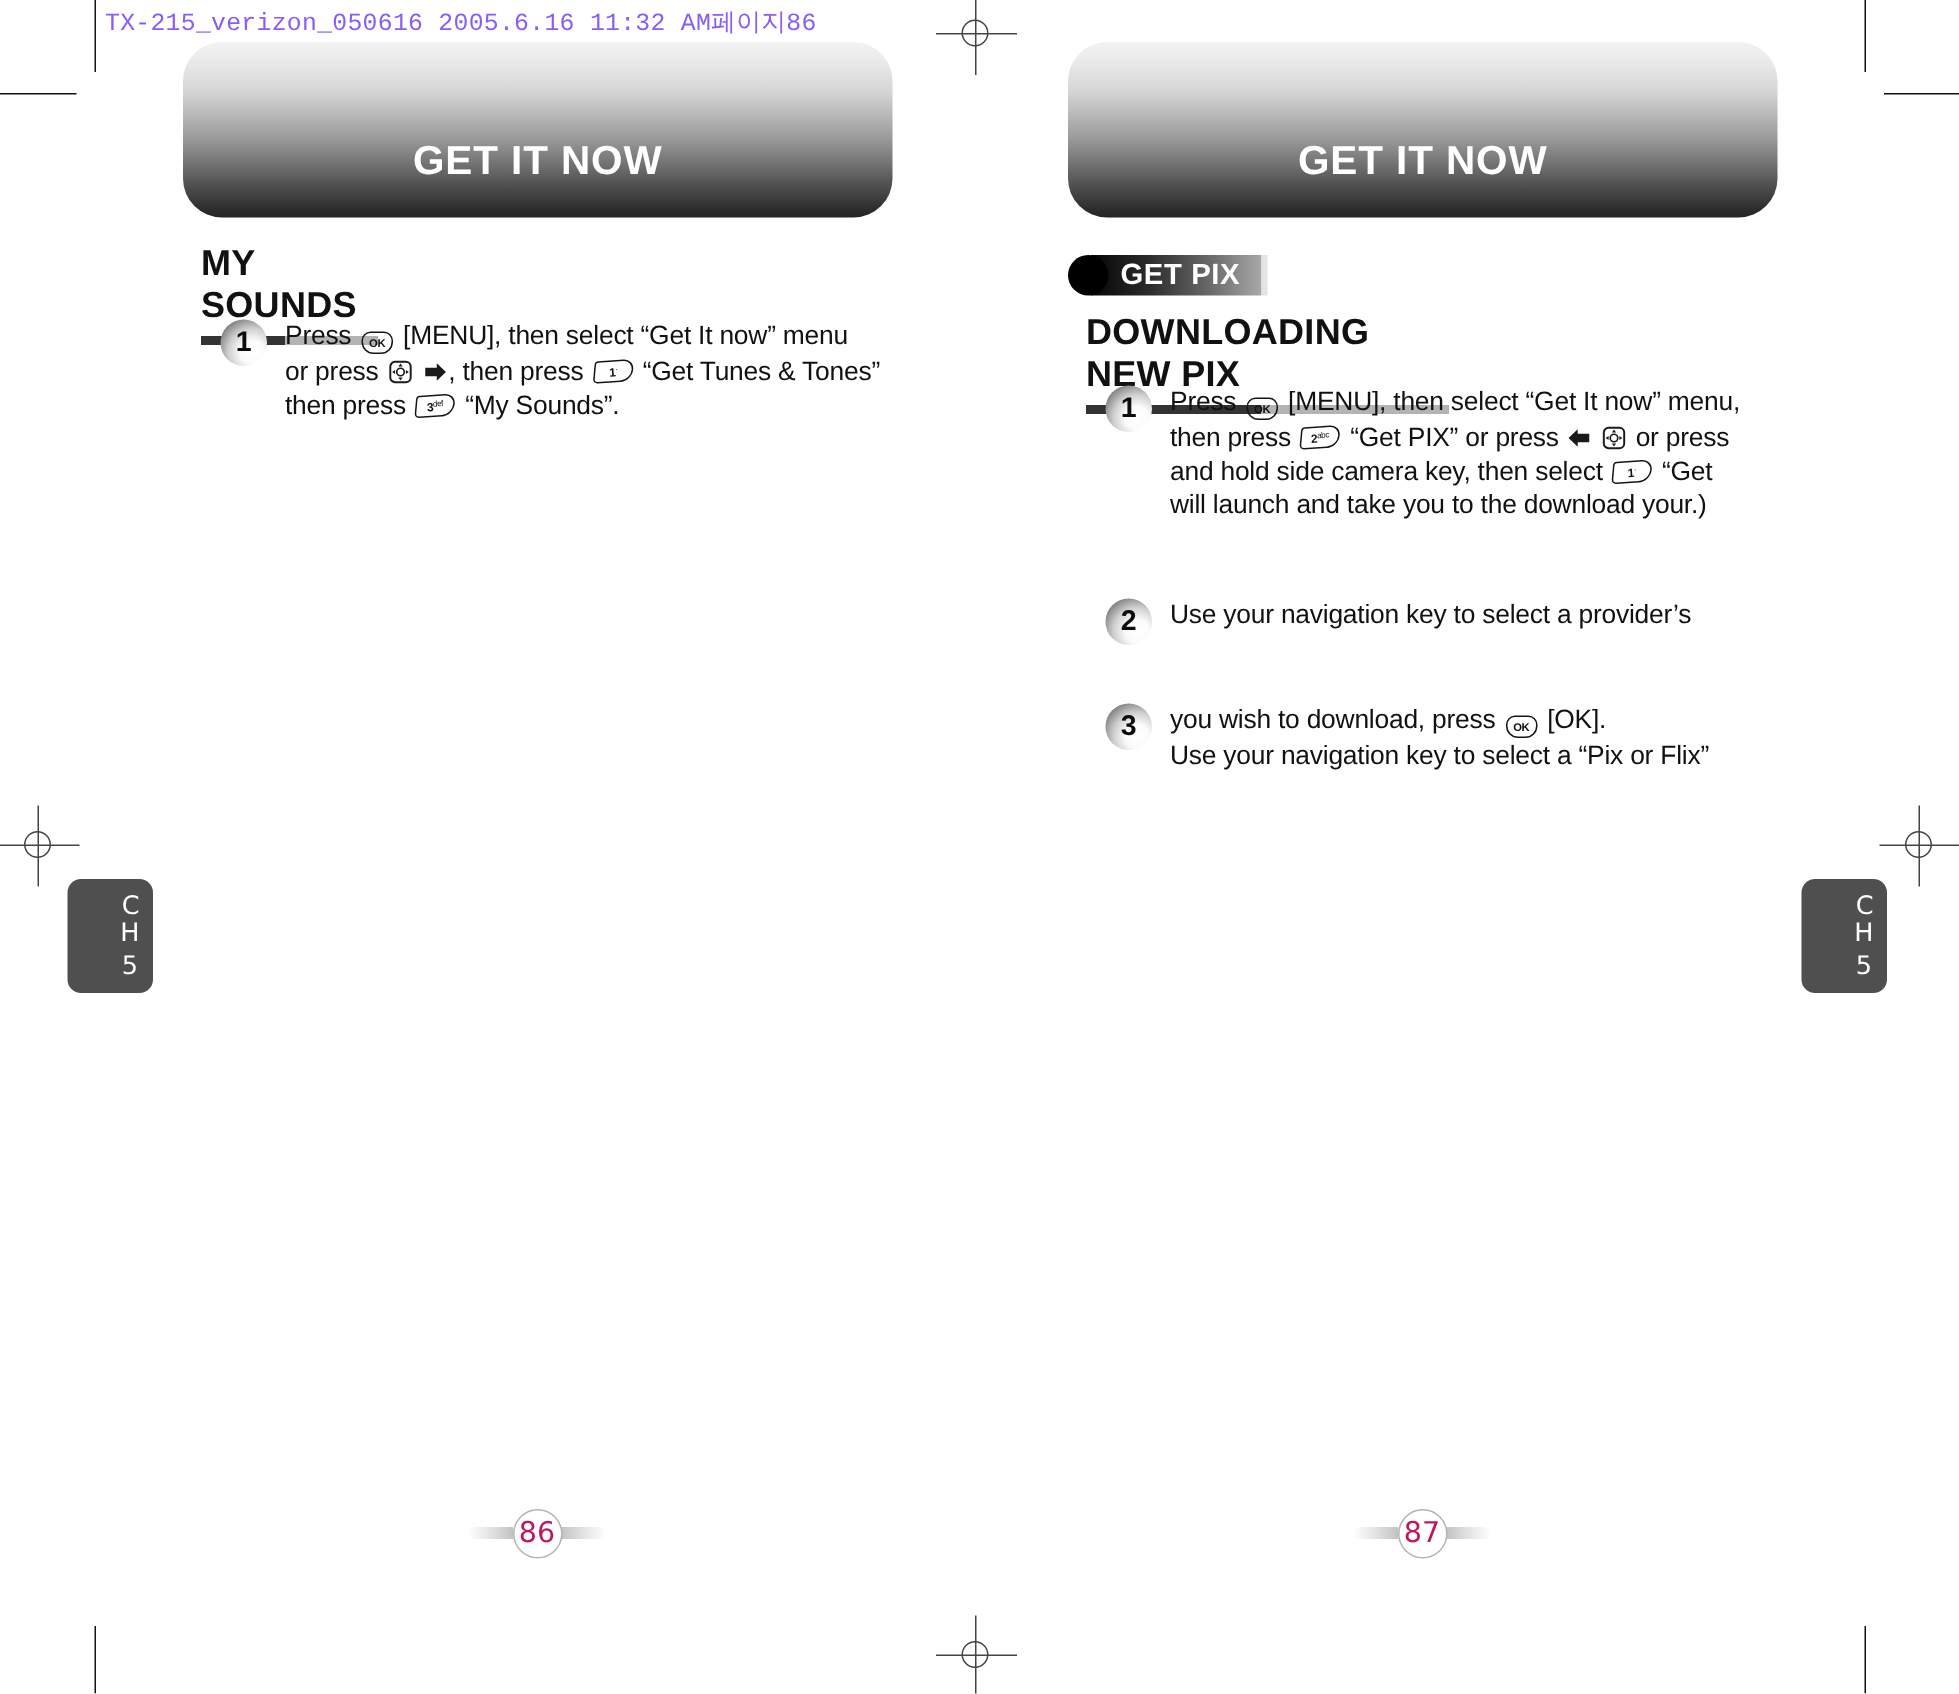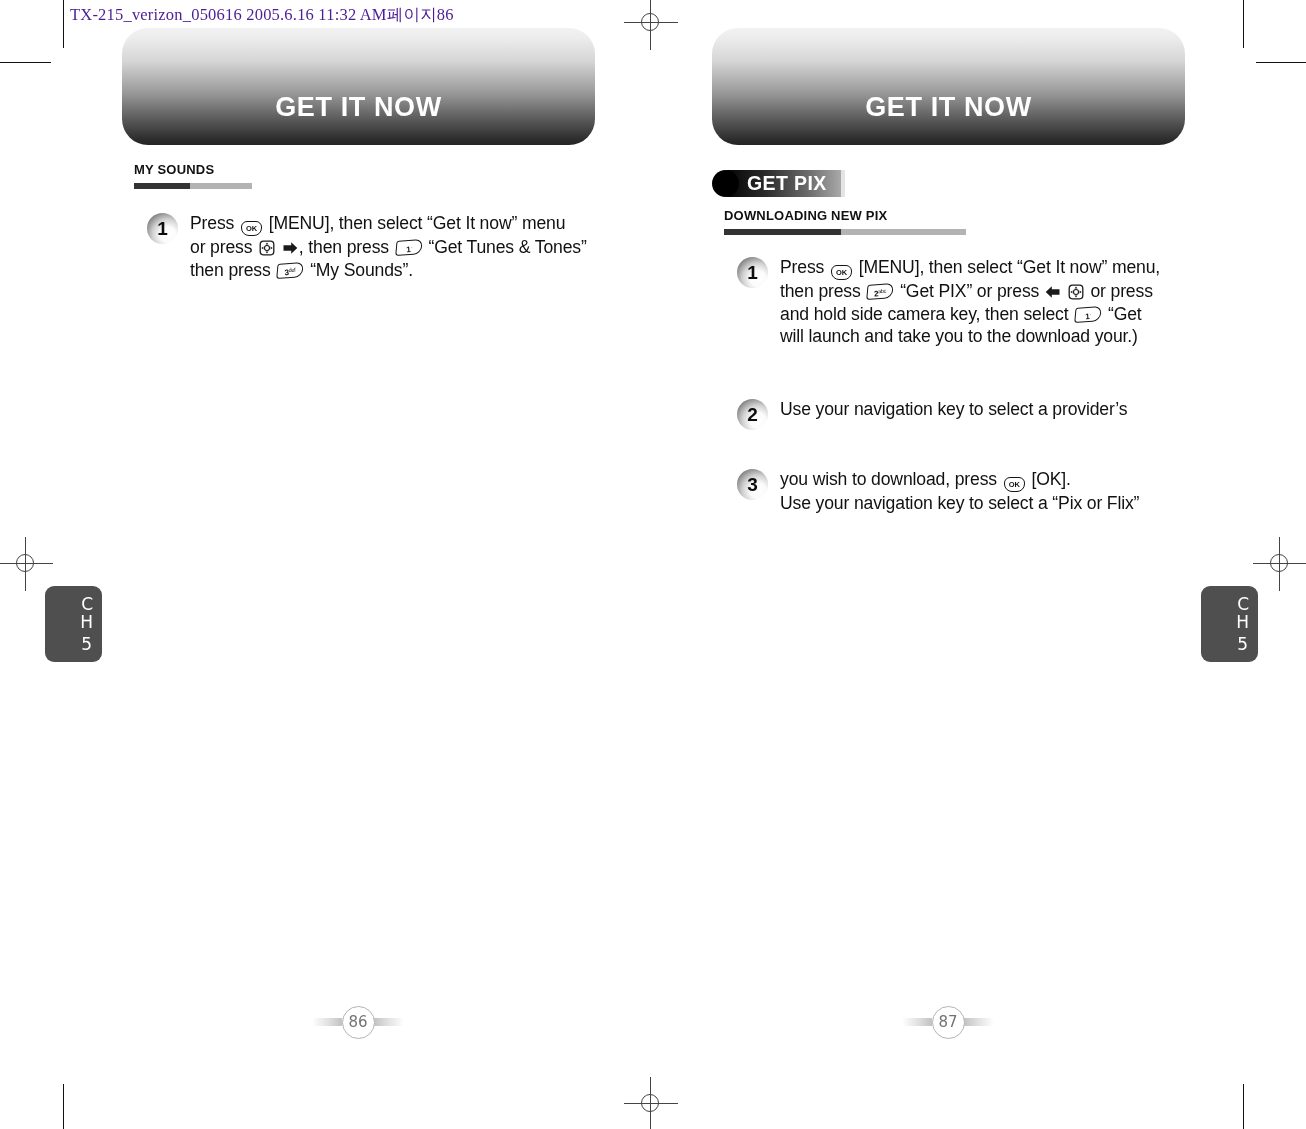--- a/index.html
+++ b/index.html
@@ -45,24 +45,24 @@
     height: 54px; width: 1px;
     background: #444;
   }
 
   
   .file-header {
     position: absolute;
     left: 70px;
     top: 4px;
     font-size: 16.5px;
-    color: #4c1d95;
+    color: #8b5cf6;
     letter-spacing: .2px;
     white-space: nowrap;
-    font-family: Liberation Serif, serif;
+    font-family: Liberation Mono, monospace;
   }
 
   
   .page {
     position: absolute;
     top: 0;
     width: 596px;
     height: 1129px;
   }
   .page.left  { left: 62px; }
@@ -126,21 +126,21 @@
     height: 27px;
     background: #e4e4e4;
   }
 
   
   .sect {
     position: absolute;
     left: 72px;
   }
   .sect-title {
-    font-size: 13px;
+    font-size: 24px;
     font-weight: bold;
     color: #111;
     letter-spacing: .2px;
     margin: 0 0 6px 0;
   }
   .sect-rule {
     height: 6px;
     display: flex;
   }
   .sect-rule .dark  { background: #333333; }
@@ -273,22 +273,22 @@
     position: relative;
     width: 33px;
     height: 33px;
     border-radius: 50%;
     background: #ffffff;
     border: 1.3px solid #b4b4b4;
     box-sizing: border-box;
     display: flex;
     align-items: center;
     justify-content: center;
-    font-size: 15px;
-    color: #737373;
+    font-size: 19px;
+    color: #be185d;
     font-family: "DejaVu Sans", sans-serif;
     z-index: 2;
   }
 </style>
 </head>
 <body>
 
 <div class="crop-line" style="left:63px; top:0;     width:1px;  height:48px;"></div>
 <div class="crop-line" style="left:0;    top:62px;  width:51px; height:1px;"></div>
 <div class="crop-line" style="left:1243px; top:0;   width:1px;  height:48px;"></div>

